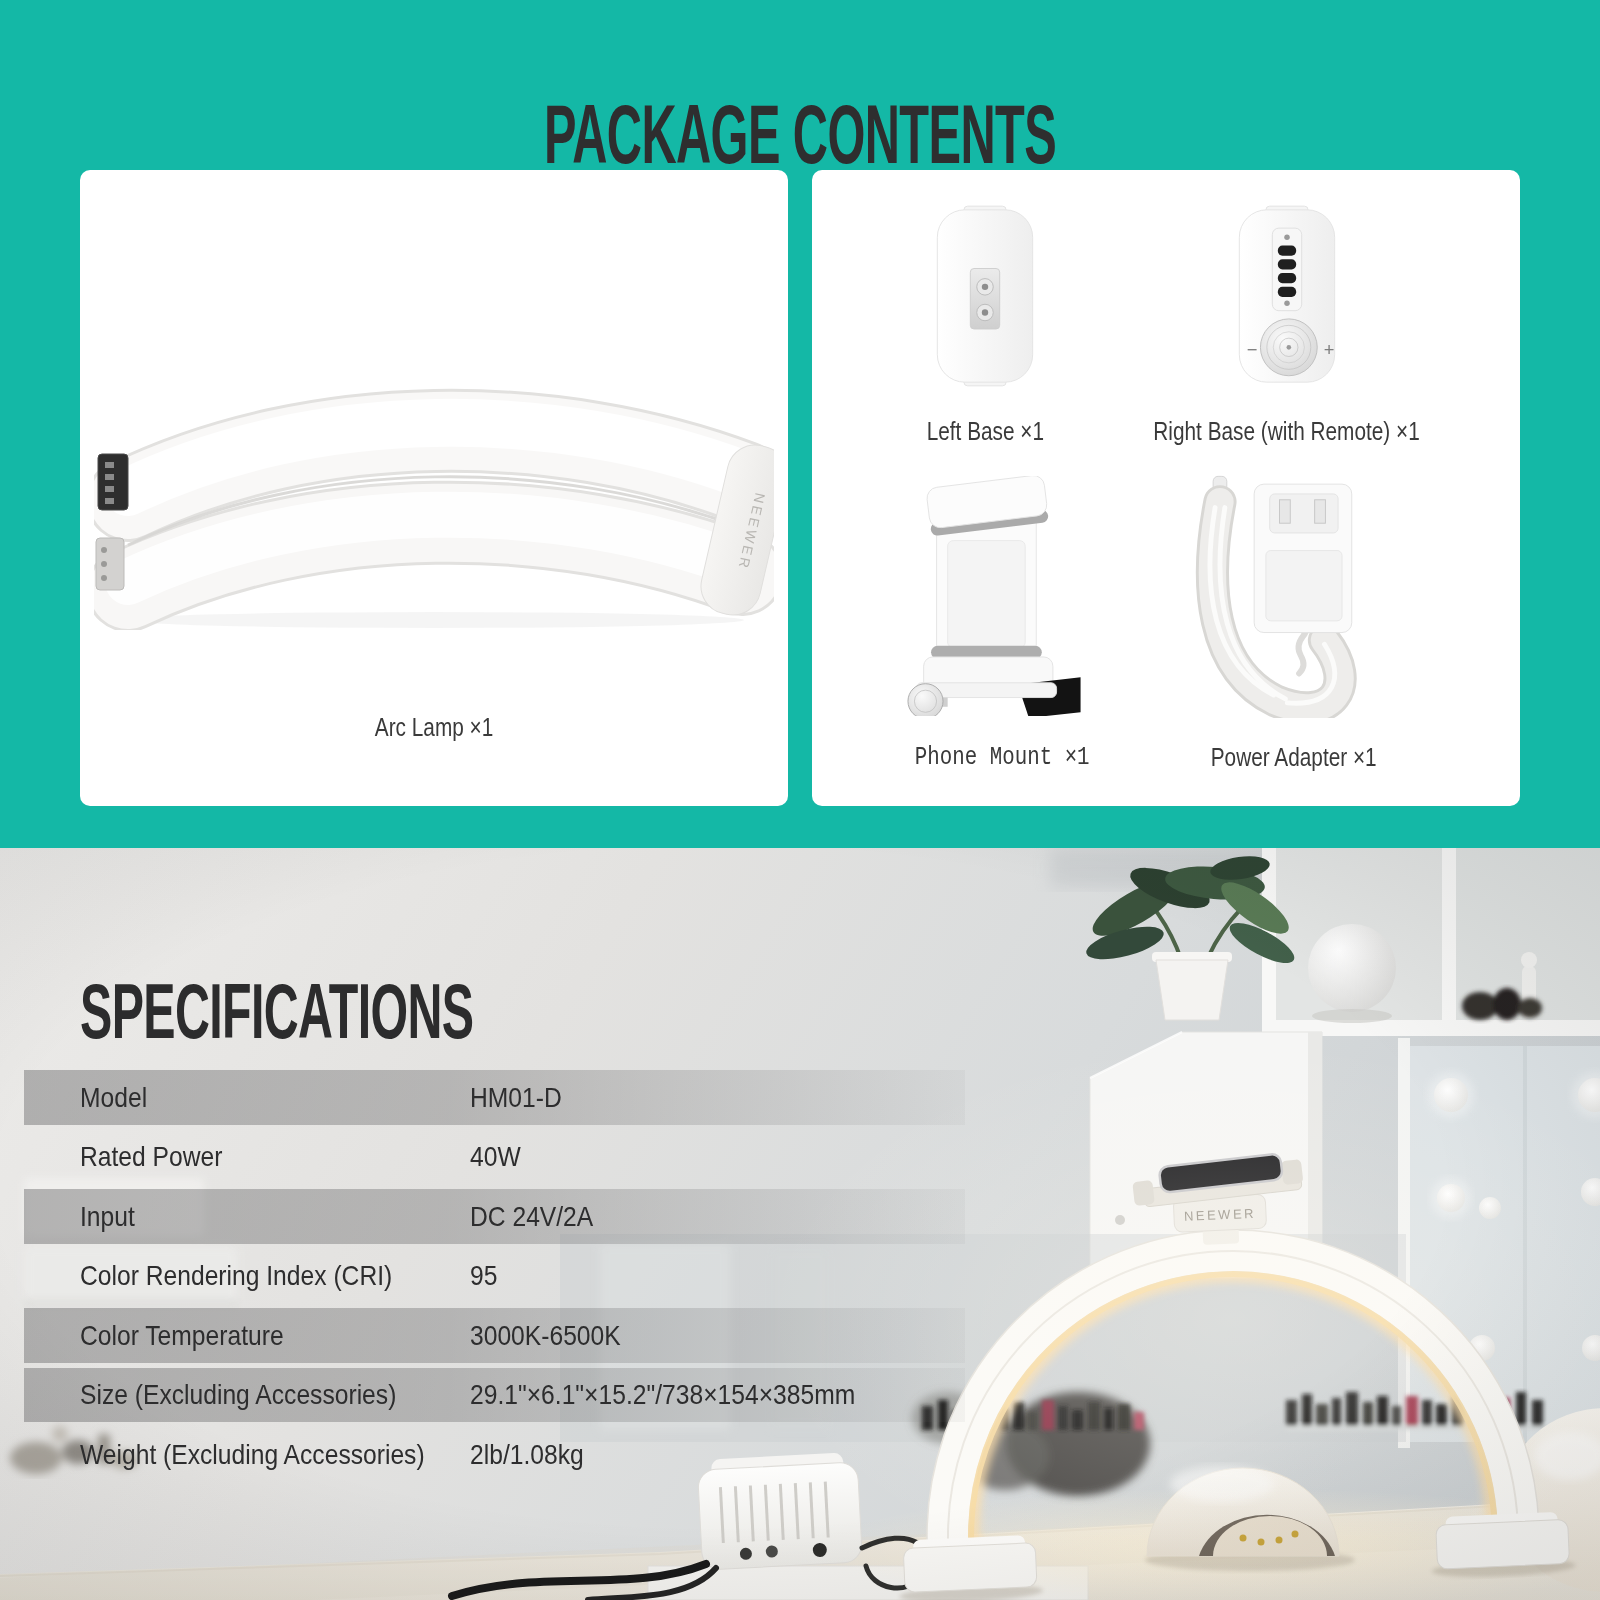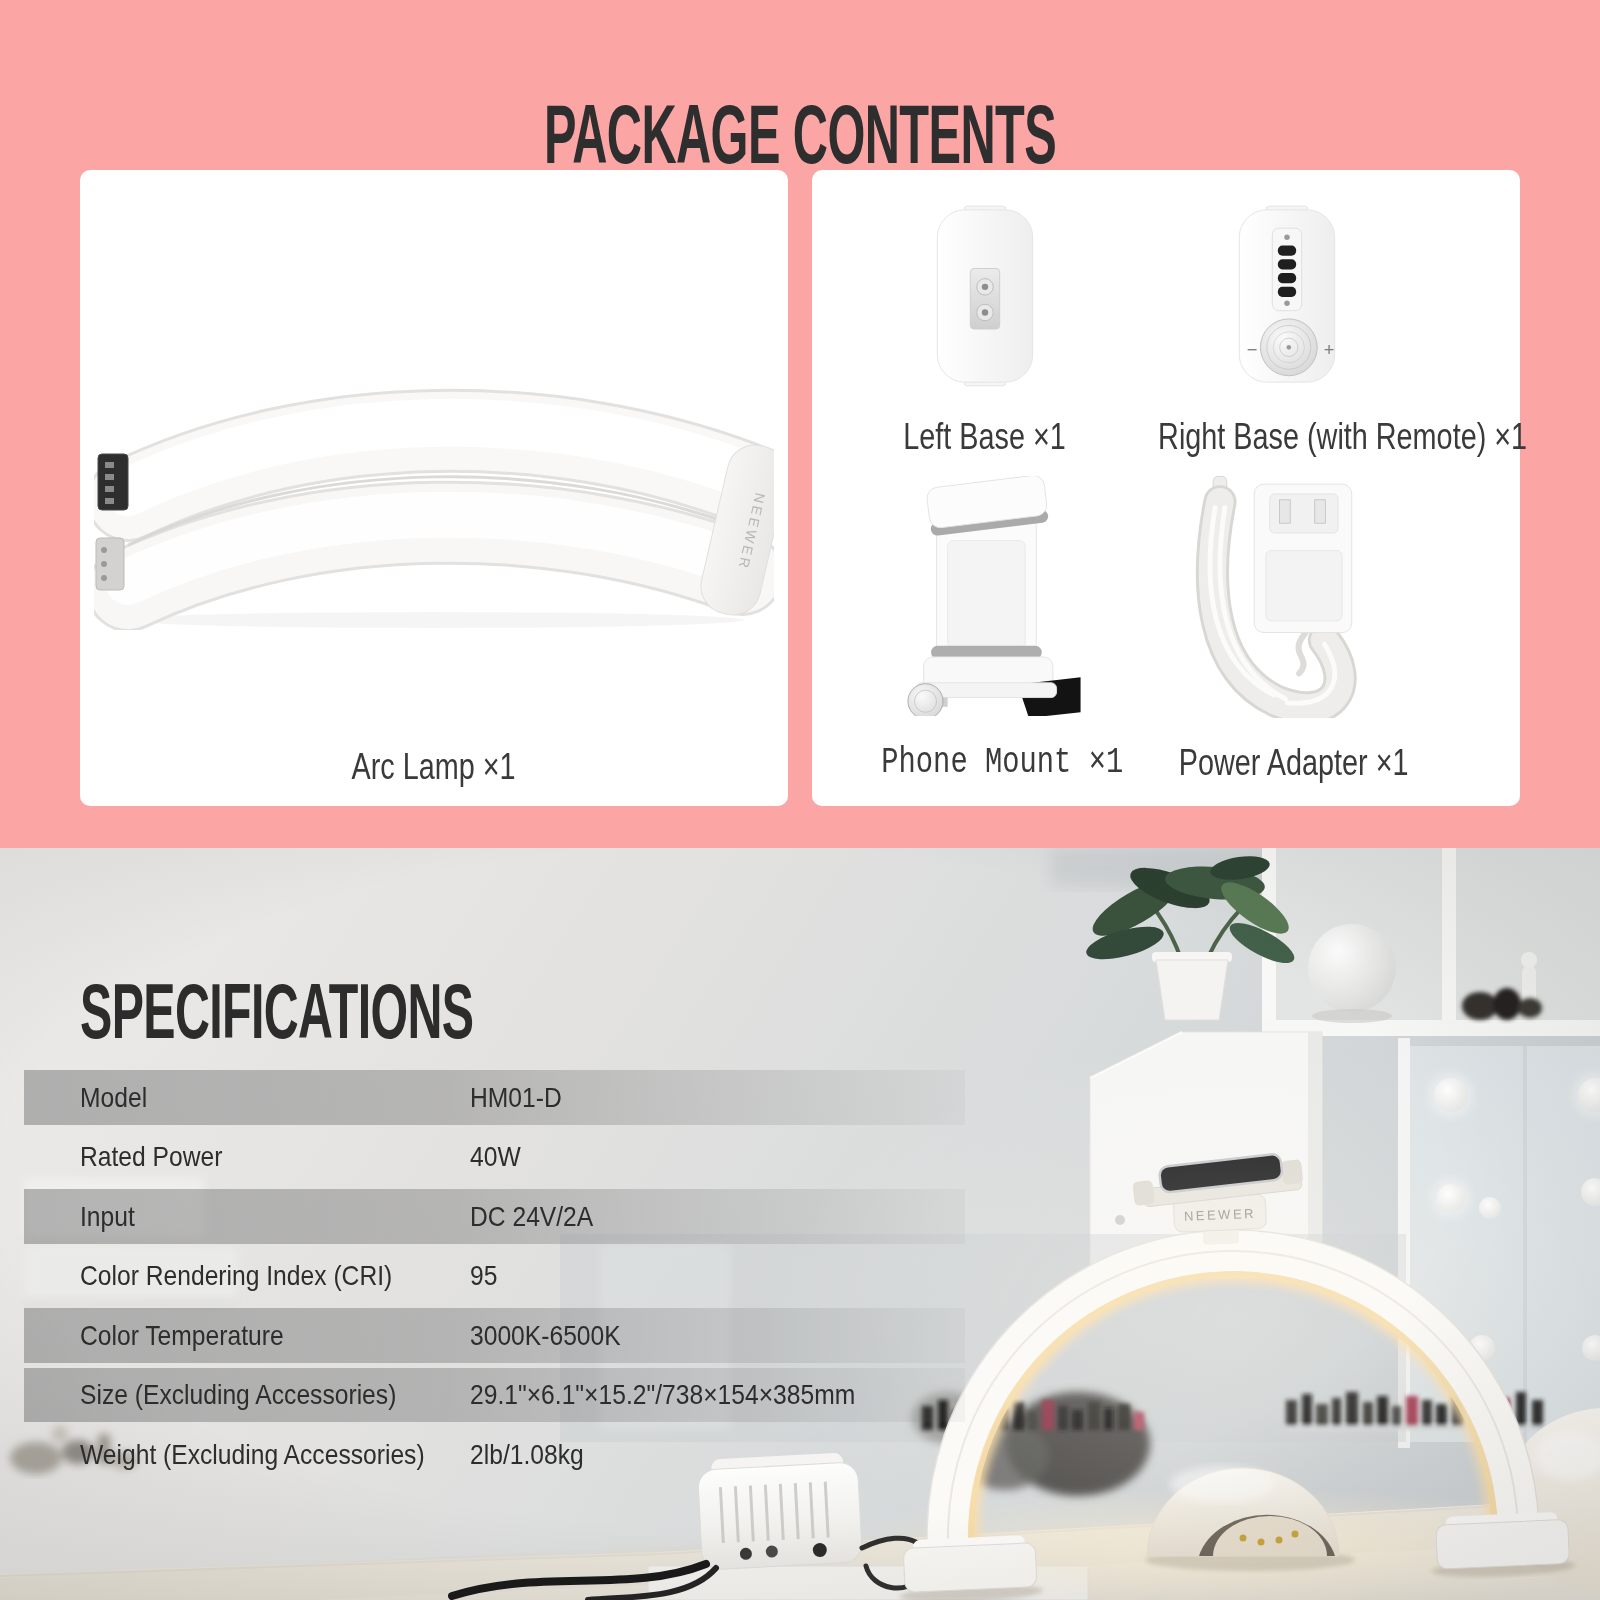--- a/index.html
+++ b/index.html
@@ -1,31 +1,31 @@
 <!DOCTYPE html>
 <html><head>
 <meta charset="utf-8">
 <style>
   html,body{margin:0;padding:0;background:#ffffff;}
   .canvas{position:relative;width:1600px;height:1600px;overflow:hidden;
           font-family:"Liberation Sans","DejaVu Sans",sans-serif;color:#2d2d2e;}
 
   
-  .top{position:absolute;left:0;top:0;width:1600px;height:848px;background:#fca5a5;}
+  .top{position:absolute;left:0;top:0;width:1600px;height:848px;background:#14b8a6;}
   .pkg-title{position:absolute;left:0;top:86px;width:100%;margin:0;text-align:center;
              font-size:84px;font-weight:bold;letter-spacing:-1px;color:#2e2e2f;
              transform:scaleX(.58);transform-origin:50% 50%;white-space:nowrap;}
   .card{position:absolute;top:170px;width:708px;height:636px;background:#ffffff;border-radius:10px;}
   .card-left{left:80px;}
   .card-right{left:812px;}
 
   .arc-img{position:absolute;left:14px;top:210px;width:680px;height:250px;}
-  .caption{position:absolute;font-size:36px;color:#3a3a3a;text-align:center;white-space:nowrap;}
+  .caption{position:absolute;font-size:26px;color:#3a3a3a;text-align:center;white-space:nowrap;}
   .caption .cond{display:inline-block;transform:scaleX(.8);transform-origin:50% 50%;}
-  .cap-lamp{left:0;top:542px;width:708px;margin-top:34px;}
+  .cap-lamp{left:0;top:542px;width:708px;}
 
   .acc{position:absolute;}
   .acc-leftbase{left:118px;top:30px;width:110px;height:192px;}
   .acc-rightbase{left:420px;top:30px;width:110px;height:192px;}
   .acc-phonemount{left:66px;top:306px;width:215px;height:240px;}
   .acc-poweradapter{left:366px;top:298px;width:205px;height:250px;}
   .cap-r1a{left:0;top:246px;width:346px;}
   .cap-r1b{left:300px;top:246px;width:350px;text-decoration:underline;}
   .cap-r2a{left:17px;top:572px;width:346px;font-family:Liberation Mono, monospace;}
   .cap-r2b{left:307px;top:572px;width:350px;}

